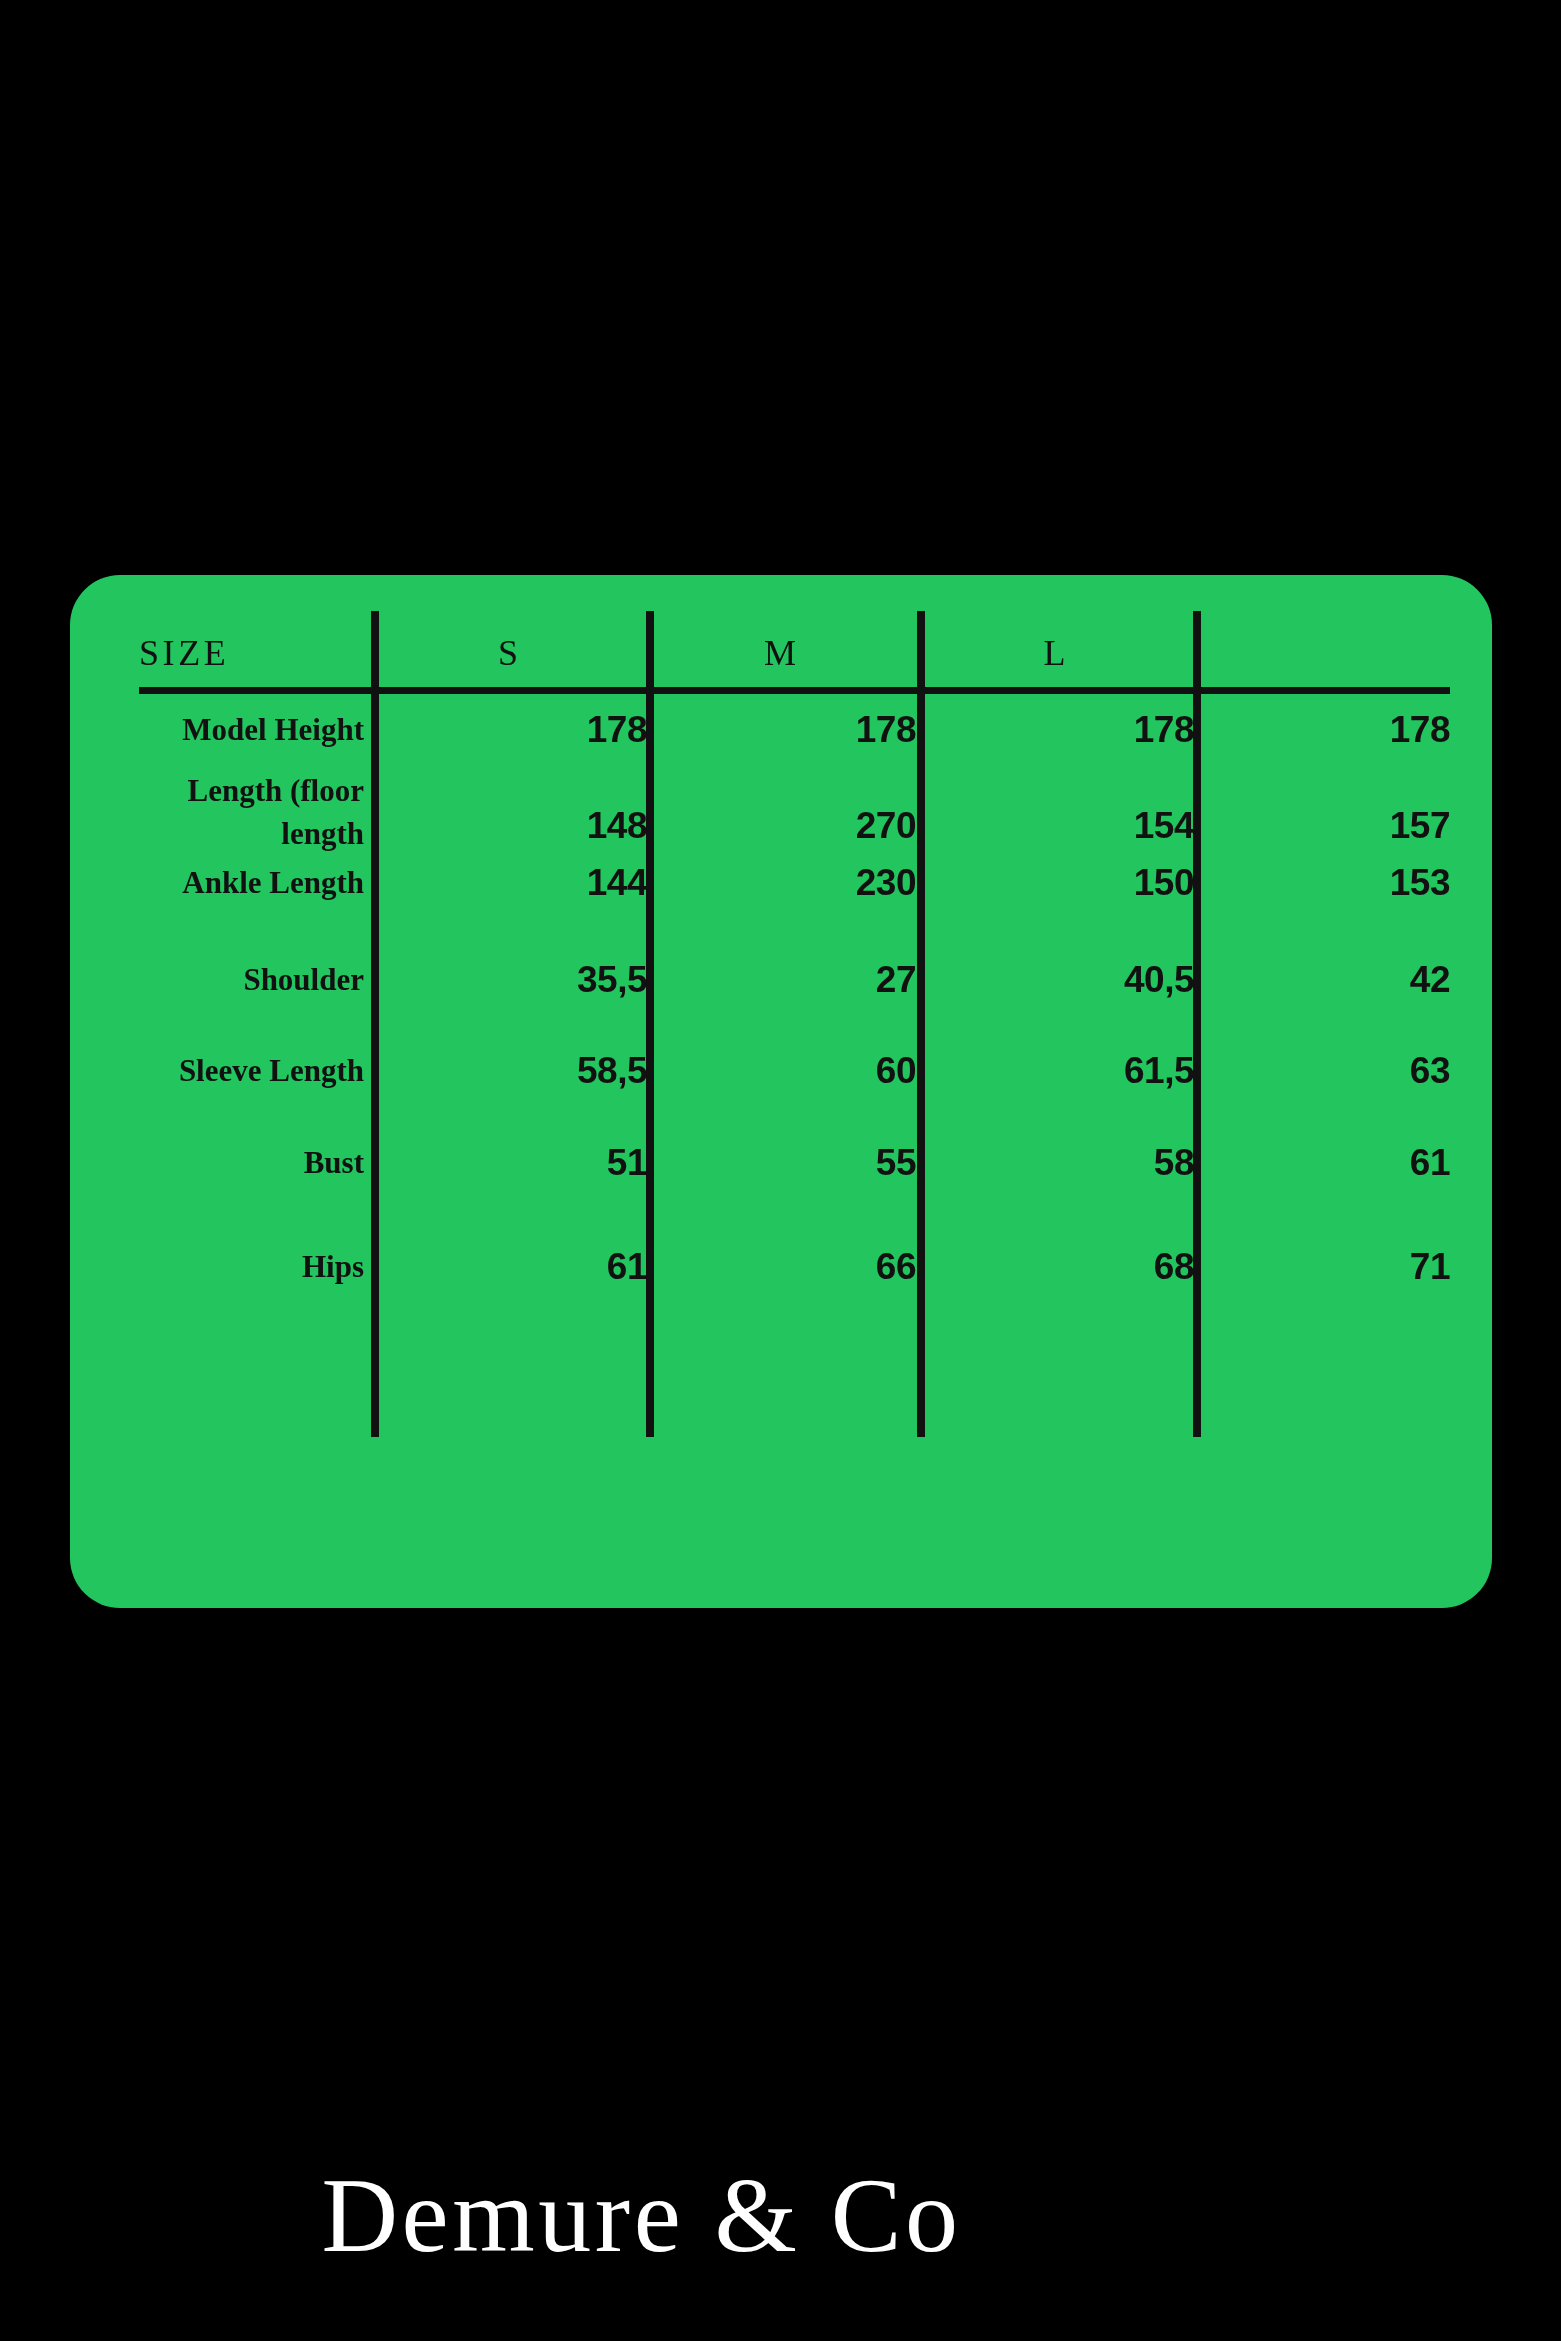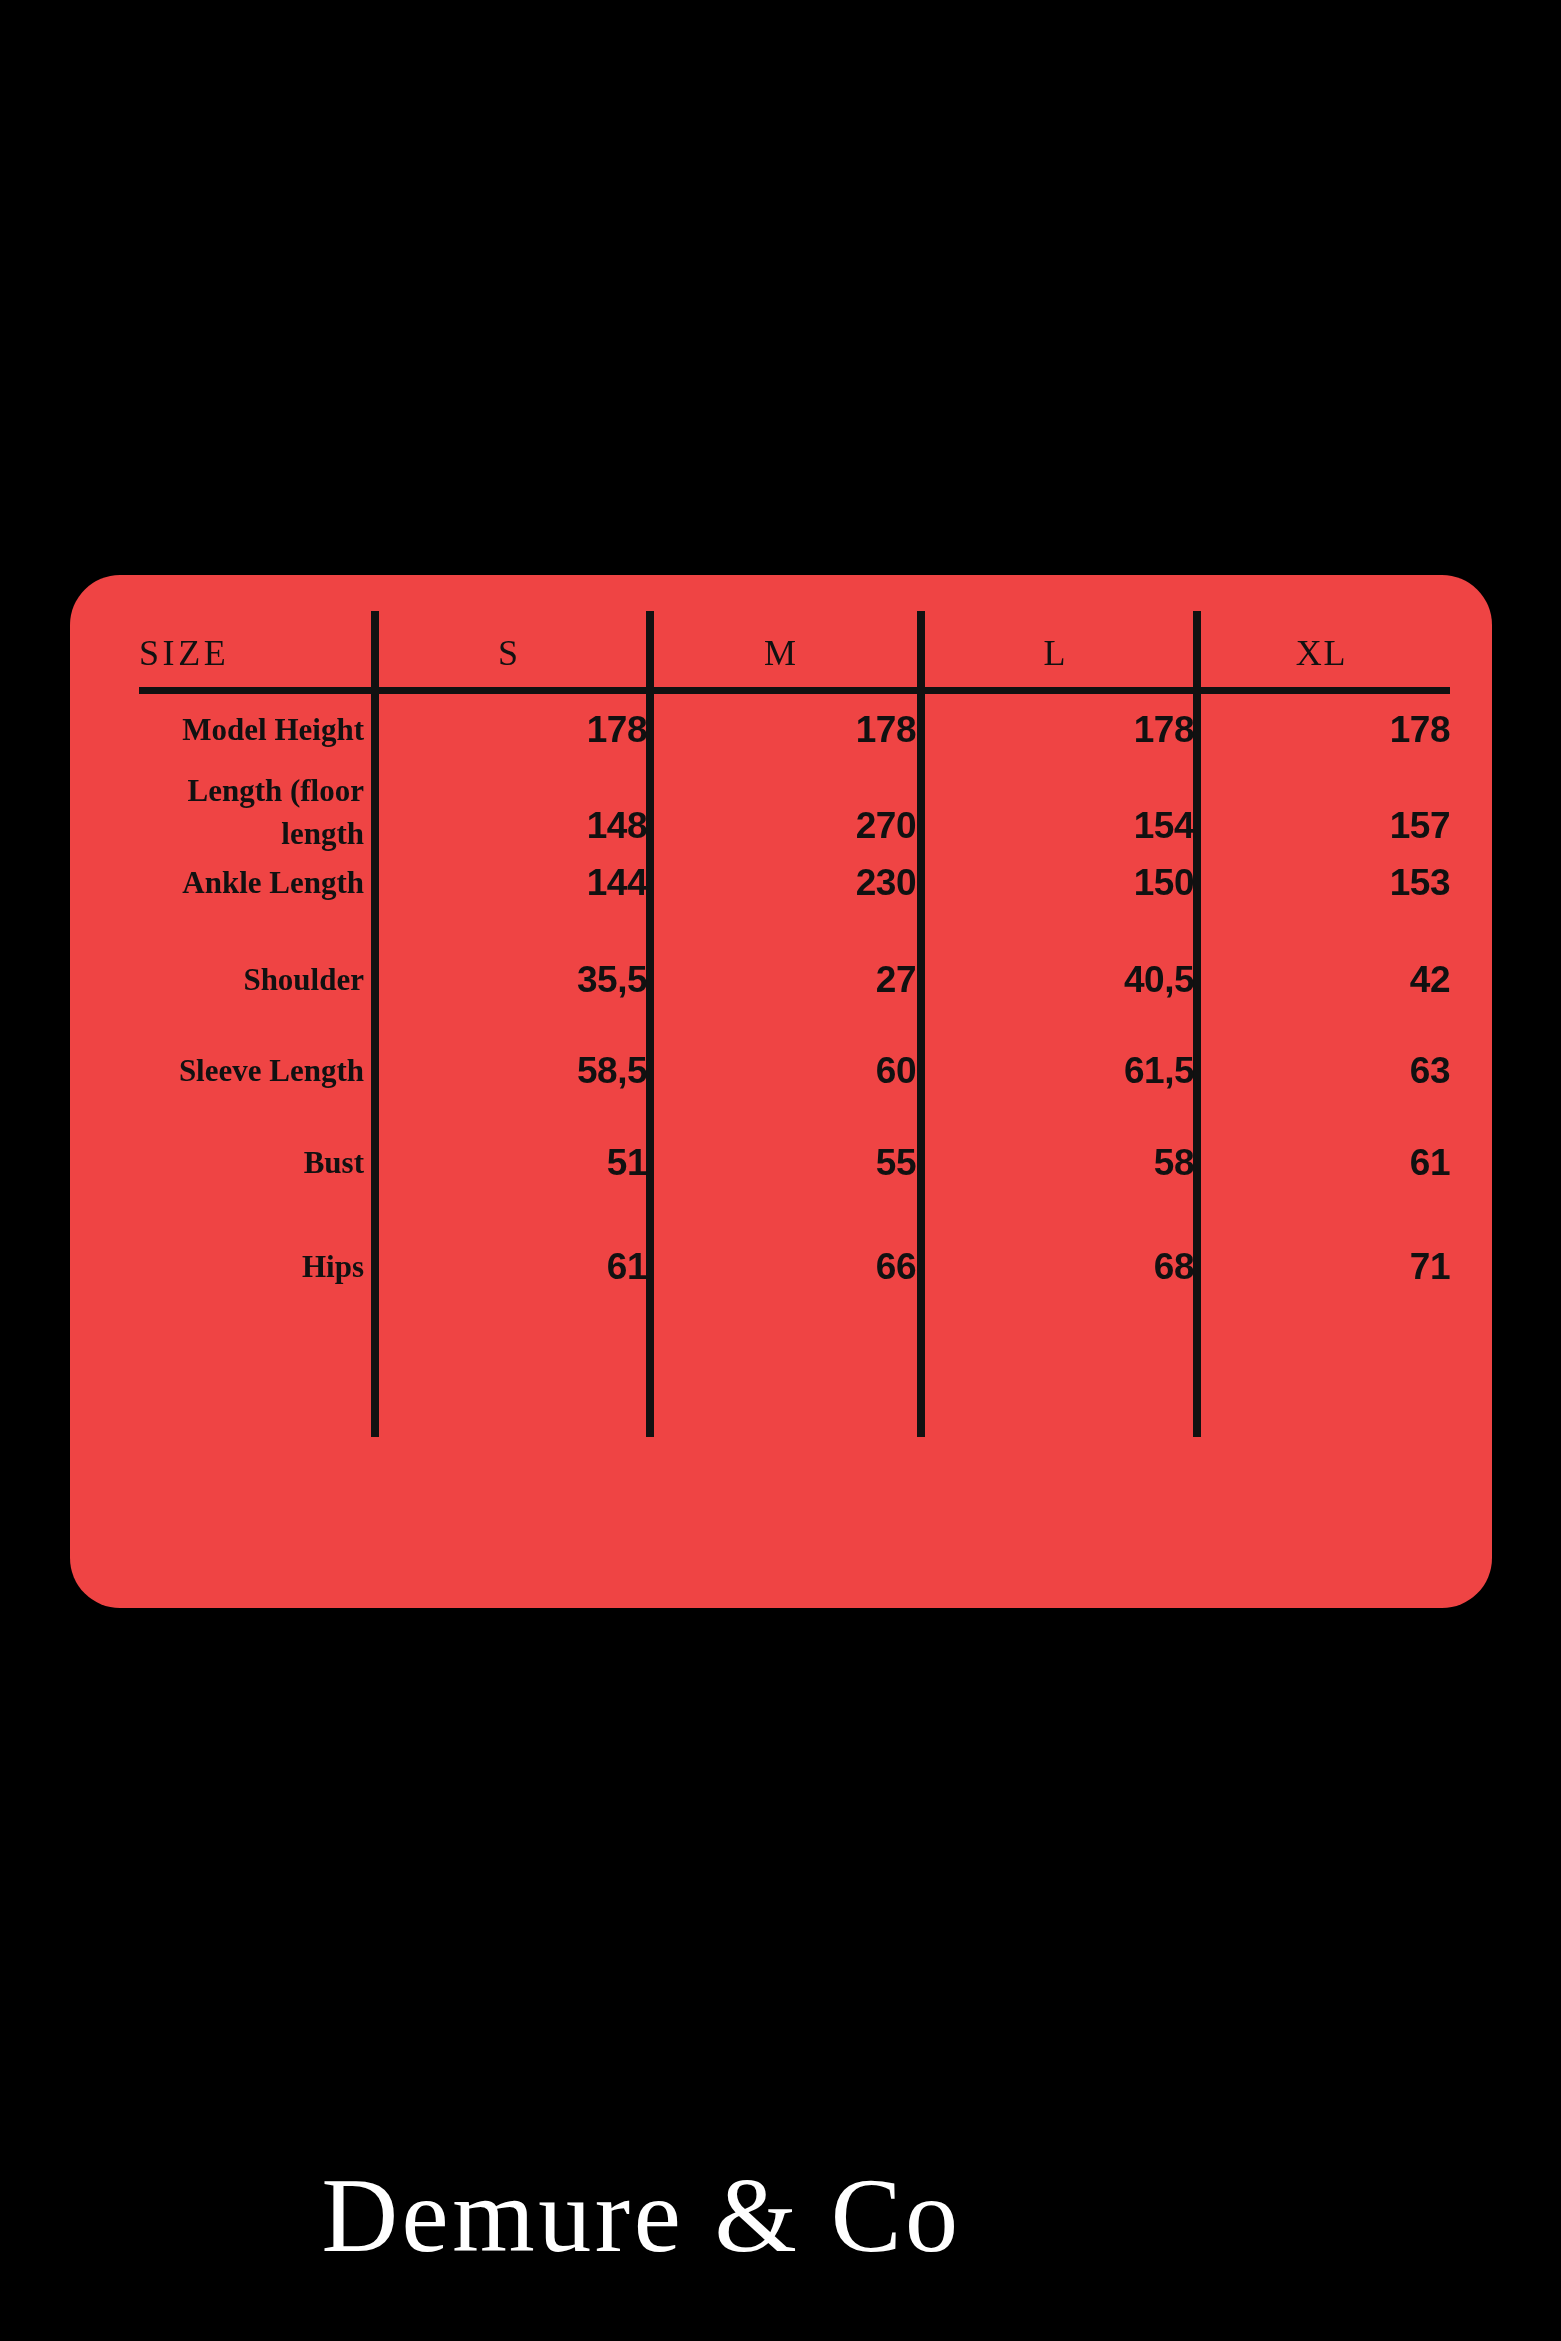--- a/index.html
+++ b/index.html
@@ -9,21 +9,21 @@
     font-family:"Liberation Serif", serif;
     overflow:hidden;
     position:relative;
   }
 
   
   #size-card{
     position:absolute;
     left:70px; top:575px;
     width:1422px; height:1033px;
-    background:#ef4444;
+    background:#22c55e;
     border-radius:50px;
     box-sizing:border-box;
   }
 
   
   .table-area{
     position:absolute;
     left:0; top:0; right:0; bottom:0;
   }
 
@@ -147,21 +147,20 @@
     <div class="col-rule r3"></div>
     <div class="col-rule r4"></div>
 
     <div class="head-rule"></div>
 
     <div class="head-row">
       <div class="head-cell label-col">SIZE</div>
       <div class="head-cell c1">S</div>
       <div class="head-cell c2">M</div>
       <div class="head-cell c3">L</div>
-      <div class="head-cell c4">XL</div>
     </div>
 
     <div class="row r0">
       <div class="row-label">Model Height</div>
       <div class="row-val v1">178</div>
       <div class="row-val v2">178</div>
       <div class="row-val v3">178</div>
       <div class="row-val v4">178</div>
     </div>
 

